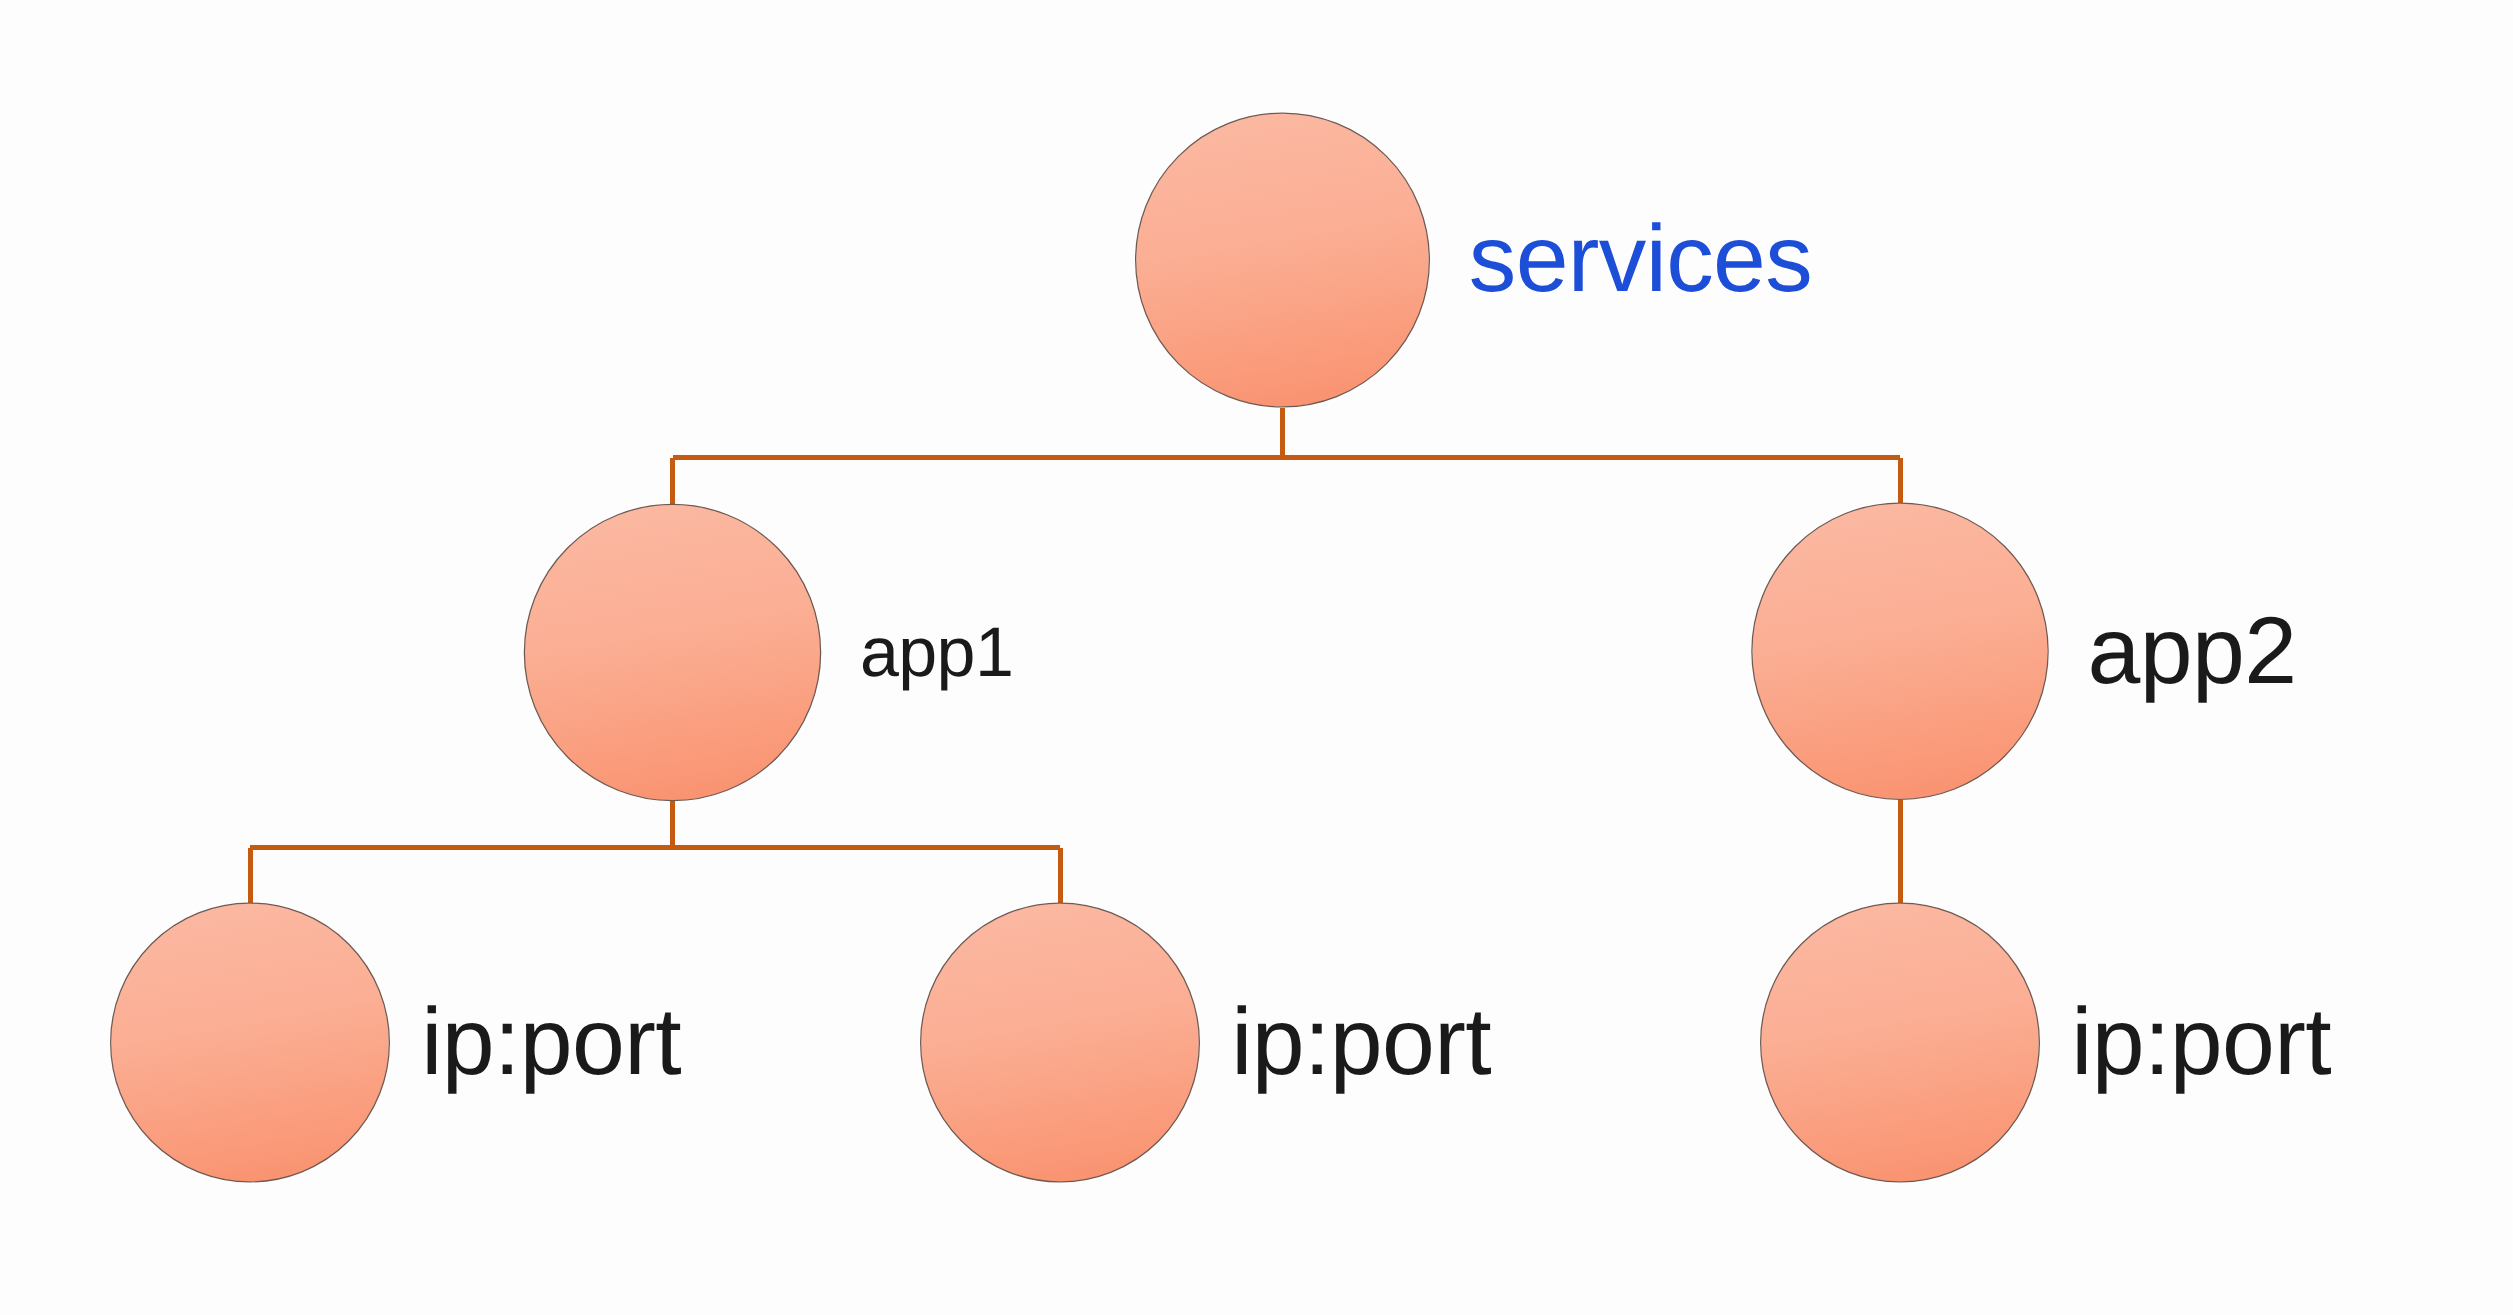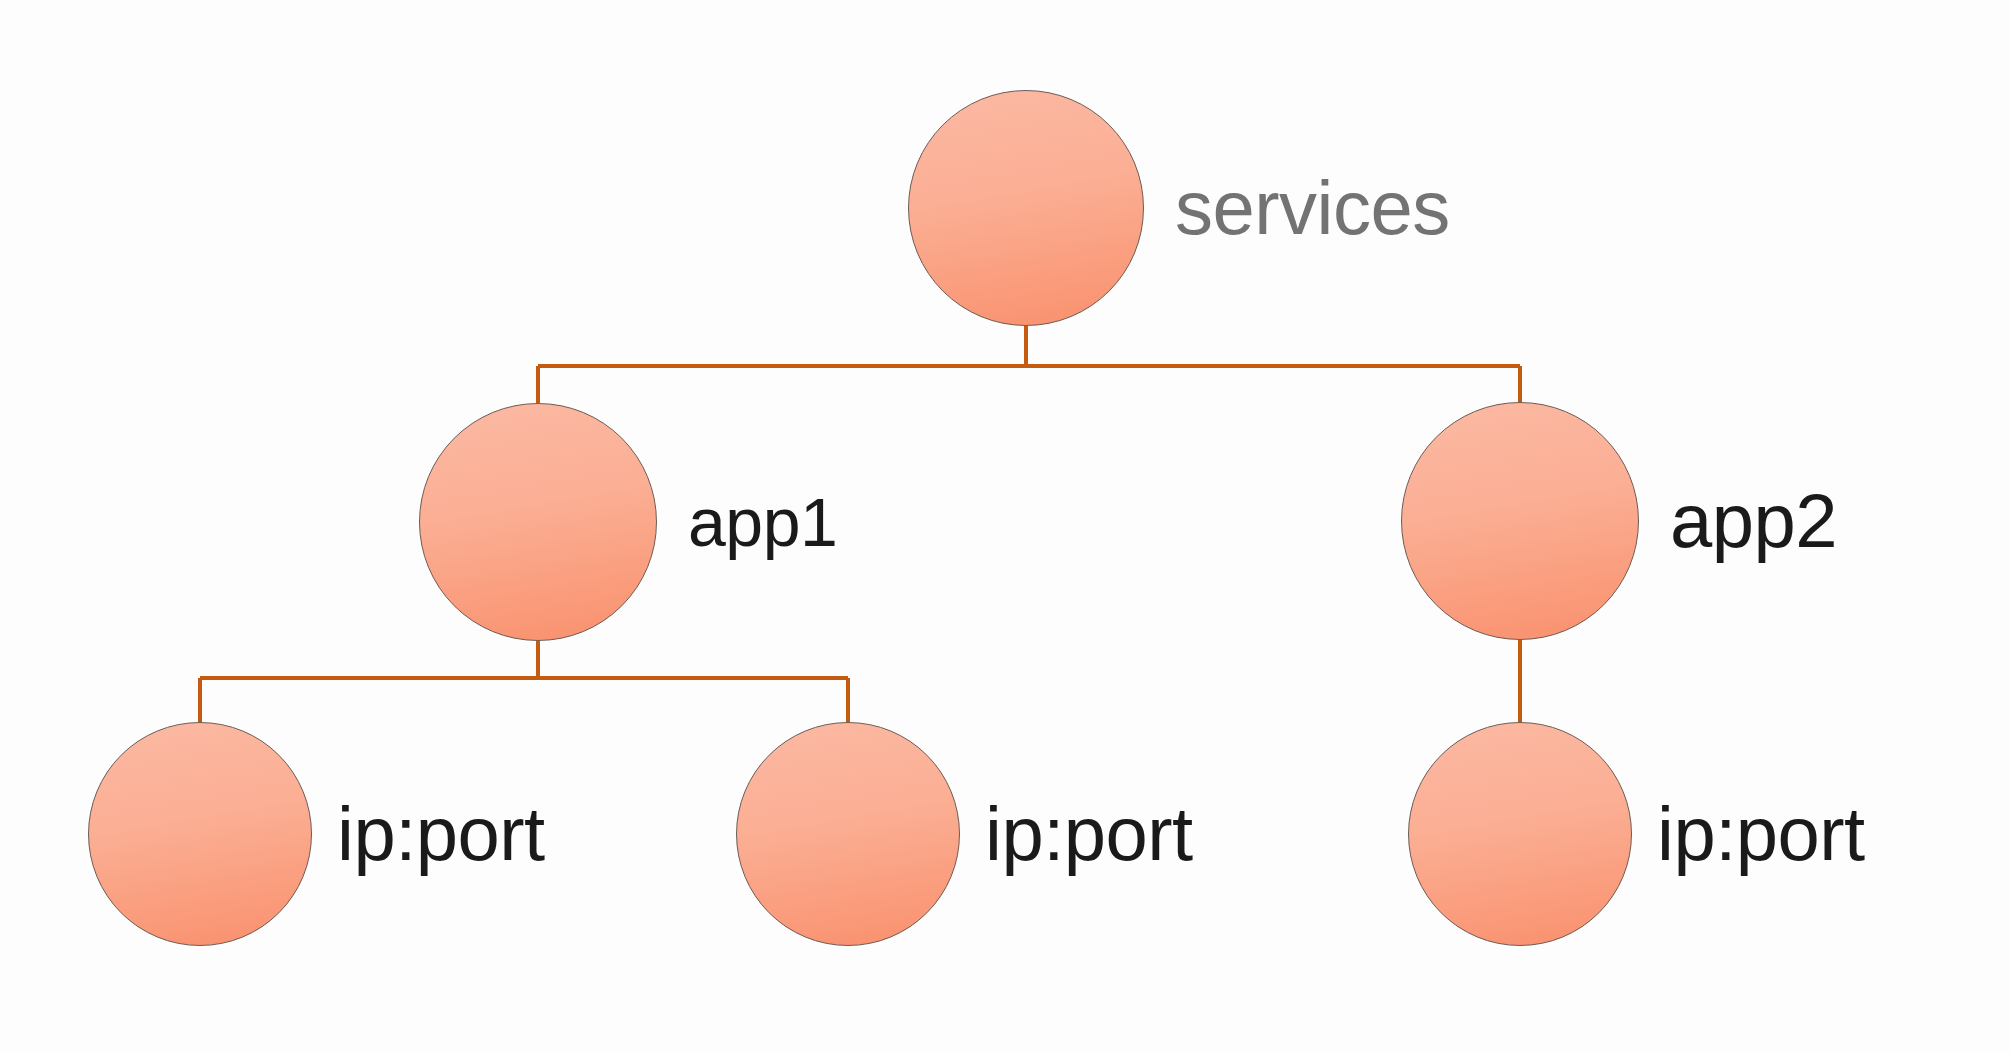--- a/index.html
+++ b/index.html
@@ -55,24 +55,24 @@
       <path d="M 538 366 L 538 403" stroke="#c55a11" stroke-width="4" fill="none" shape-rendering="crispEdges"></path>
       <path d="M 1520 366 L 1520 402" stroke="#c55a11" stroke-width="4" fill="none" shape-rendering="crispEdges"></path>
       <path d="M 538 641 L 538 678" stroke="#c55a11" stroke-width="4" fill="none" shape-rendering="crispEdges"></path>
       <path d="M 200 678 L 848 678" stroke="#c55a11" stroke-width="4" fill="none" shape-rendering="crispEdges"></path>
       <path d="M 200 678 L 200 722" stroke="#c55a11" stroke-width="4" fill="none" shape-rendering="crispEdges"></path>
       <path d="M 848 678 L 848 722" stroke="#c55a11" stroke-width="4" fill="none" shape-rendering="crispEdges"></path>
       <path d="M 1520 640 L 1520 722" stroke="#c55a11" stroke-width="4" fill="none" shape-rendering="crispEdges"></path>
     </svg>
 
   <div class="node" style="left: 908px; top: 90px; width: 236px; height: 236px; border-color: rgb(110, 90, 83); background: linear-gradient(170deg, rgb(251, 185, 163) 0%, rgb(251, 175, 149) 42%, rgb(250, 156, 124) 78%, rgb(249, 143, 108) 100%);"></div>
-  <div class="node-label" style="font-size: 76px; color: #737373; left: 1175px; top: 208px; transform: translateY(-50%);">services</div>
+  <div class="node-label" style="font-size: 76px; color: #1d4ed8; left: 1175px; top: 208px; transform: translateY(-50%);">services</div>
 
   <div class="node" style="left: 419px; top: 403px; width: 238px; height: 238px; border-color: rgb(110, 90, 83); background: linear-gradient(170deg, rgb(251, 185, 163) 0%, rgb(251, 175, 149) 42%, rgb(250, 156, 124) 78%, rgb(249, 143, 108) 100%);"></div>
-  <div class="node-label" style="font-size: 68px; color: rgb(26, 26, 26); left: 688px; top: 522px; transform: translateY(-50%);">app1</div>
+  <div class="node-label" style="font-size: 56px; color: rgb(26, 26, 26); left: 688px; top: 522px; transform: translateY(-50%);">app1</div>
 
   <div class="node" style="left: 1401px; top: 402px; width: 238px; height: 238px; border-color: rgb(110, 90, 83); background: linear-gradient(170deg, rgb(251, 185, 163) 0%, rgb(251, 175, 149) 42%, rgb(250, 156, 124) 78%, rgb(249, 143, 108) 100%);"></div>
   <div class="node-label" style="font-size: 76px; color: rgb(26, 26, 26); left: 1670px; top: 521px; transform: translateY(-50%); text-align: center;">app2</div>
 
   <div class="node" style="left: 88px; top: 722px; width: 224px; height: 224px; border-color: rgb(110, 90, 83); background: linear-gradient(170deg, rgb(251, 185, 163) 0%, rgb(251, 175, 149) 42%, rgb(250, 156, 124) 78%, rgb(249, 143, 108) 100%);"></div>
   <div class="node-label" style="font-size: 76px; color: rgb(26, 26, 26); left: 337px; top: 834px; transform: translateY(-50%);">ip:port</div>
 
   <div class="node" style="left: 736px; top: 722px; width: 224px; height: 224px; border-color: rgb(110, 90, 83); background: linear-gradient(170deg, rgb(251, 185, 163) 0%, rgb(251, 175, 149) 42%, rgb(250, 156, 124) 78%, rgb(249, 143, 108) 100%);"></div>
   <div class="node-label" style="font-size: 76px; color: rgb(26, 26, 26); left: 985px; top: 834px; transform: translateY(-50%);">ip:port</div>
 

